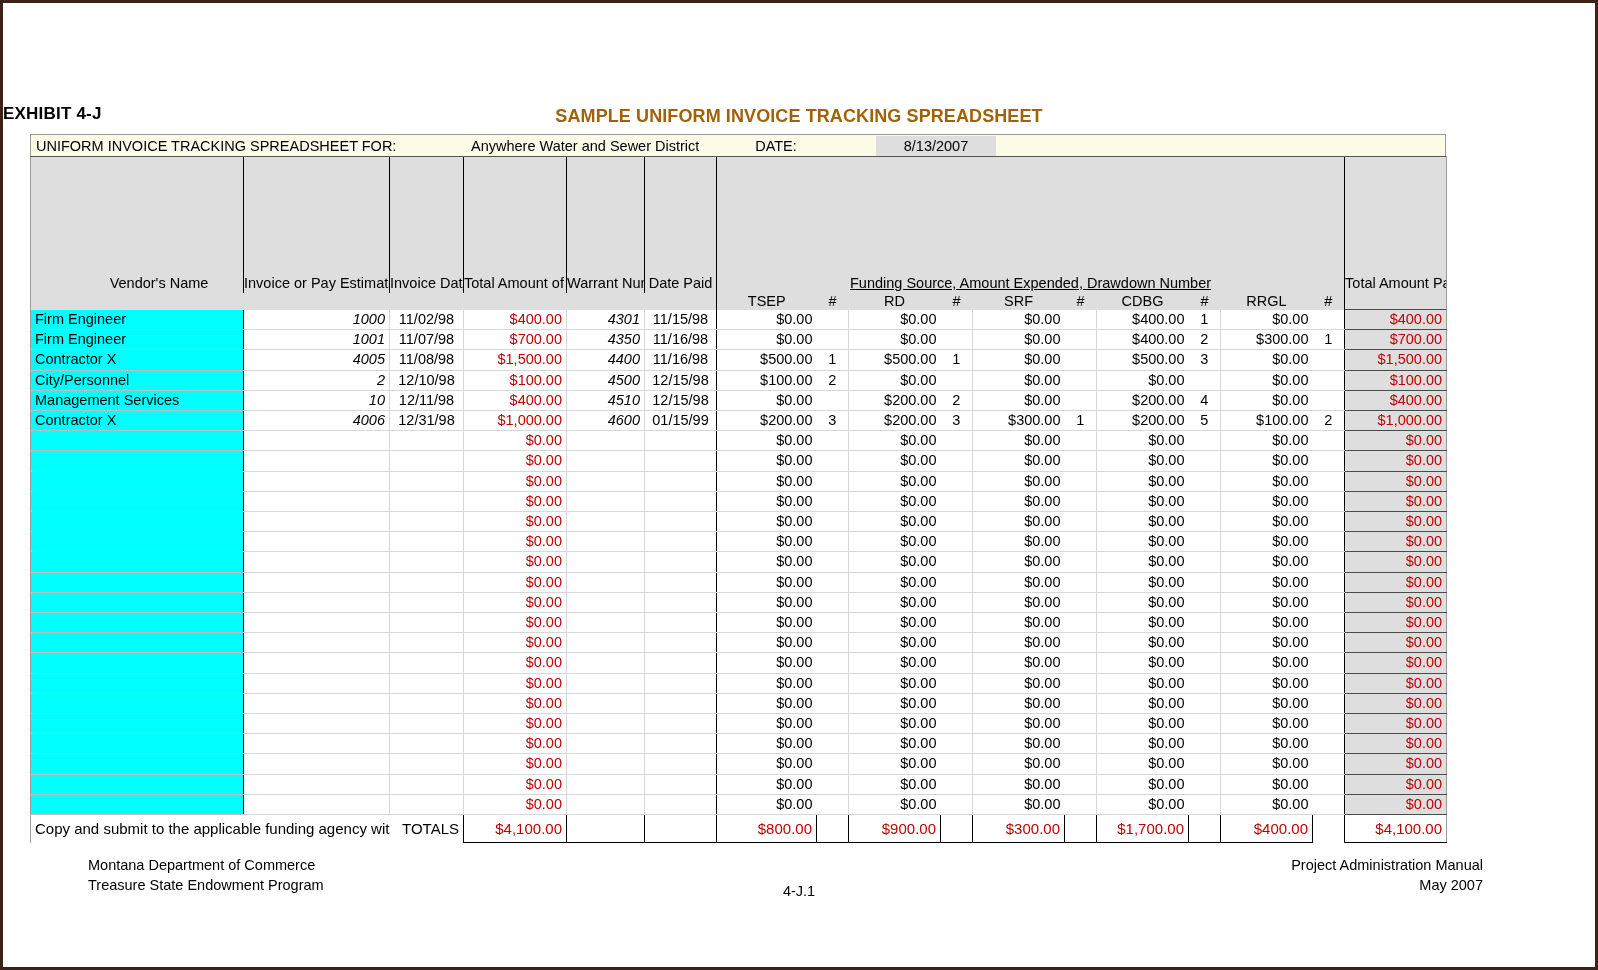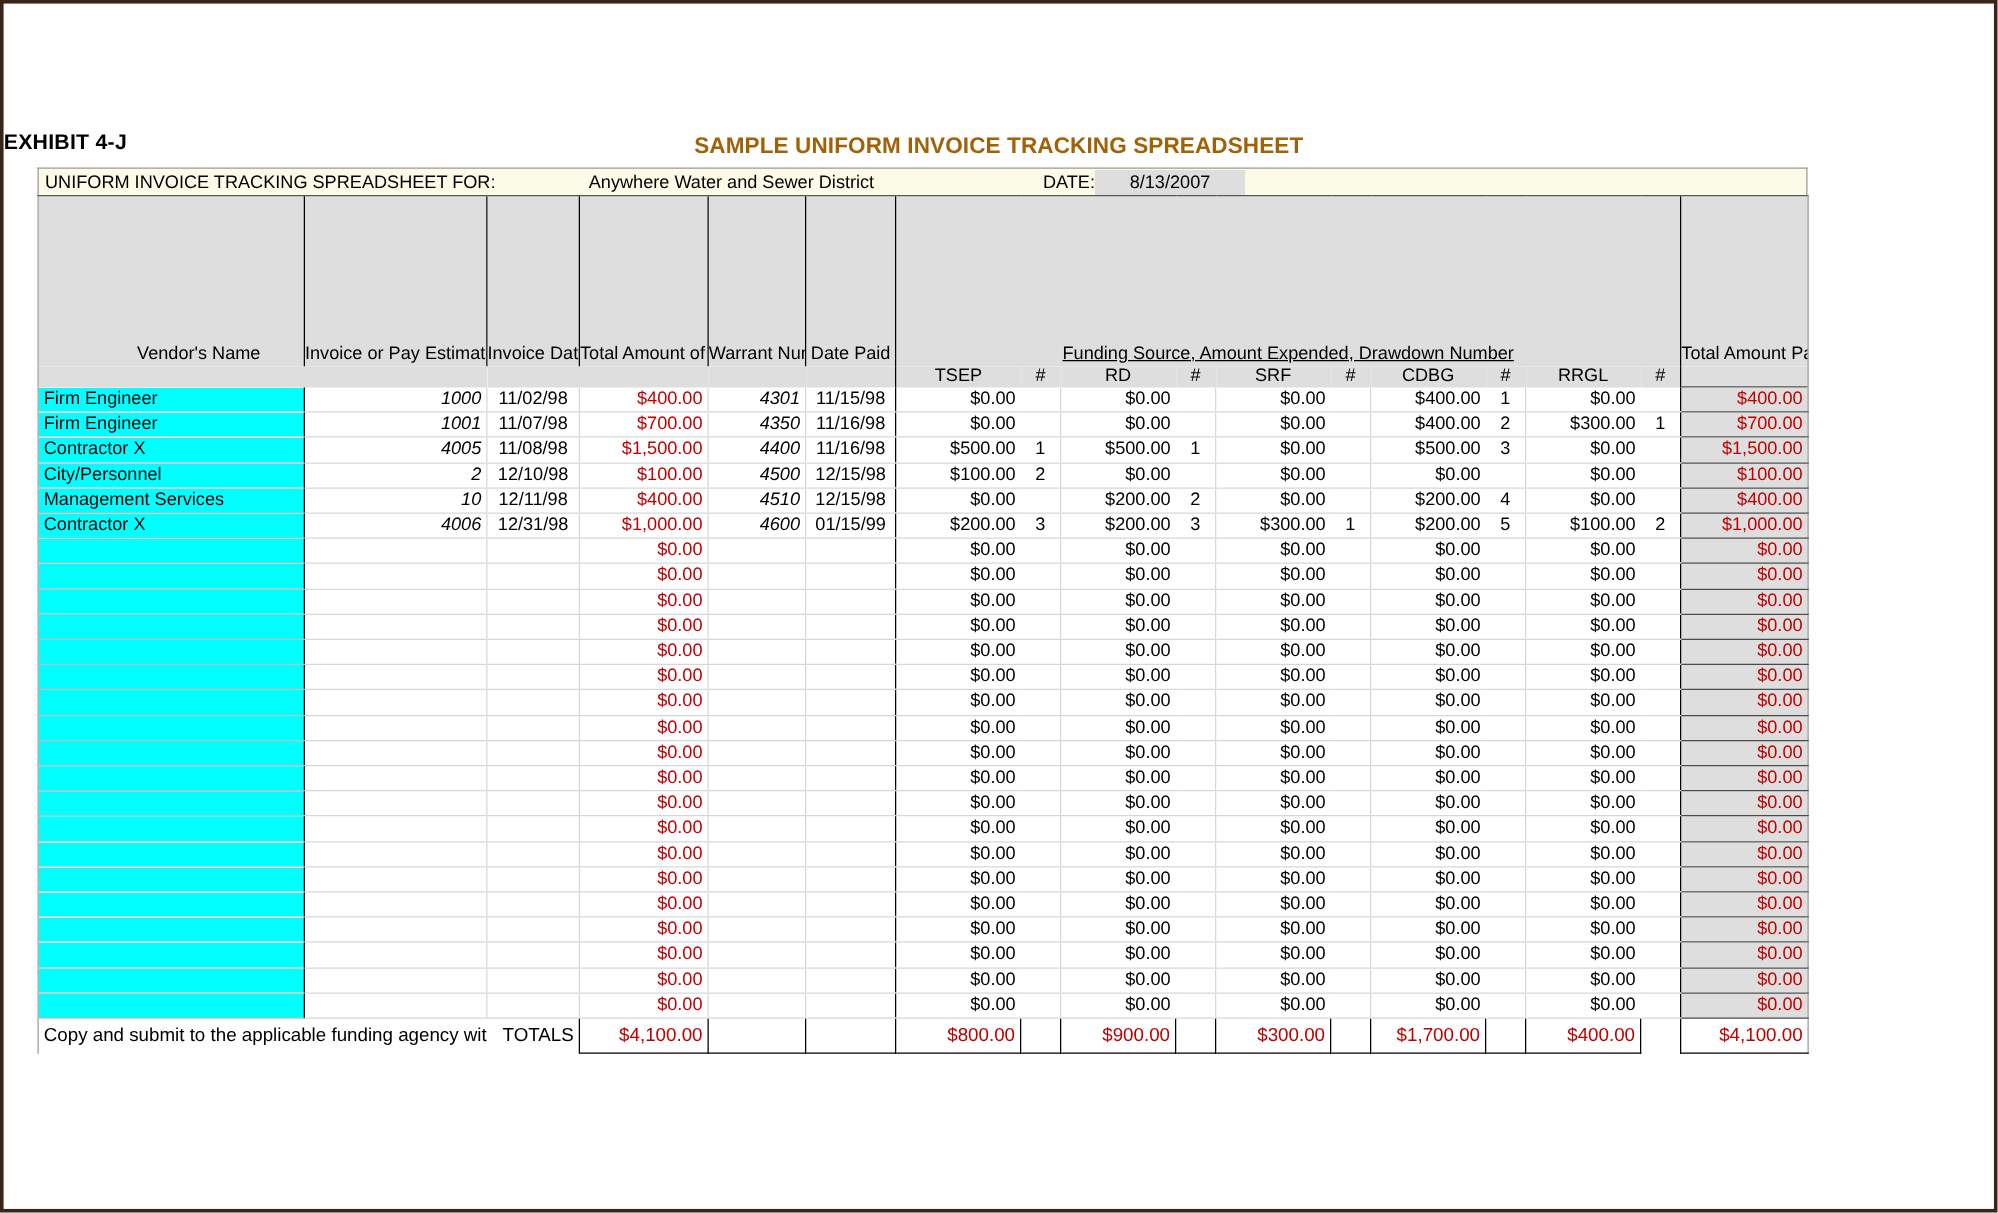--- a/index.html
+++ b/index.html
@@ -65,21 +65,21 @@
     background: #fbfbe8;
     border: 1px solid #9a9a9a;
     border-bottom: none;
     box-sizing: border-box;
     font-size: 14.5px;
     color: #000;
     align-items: center;
   }
   .banner-label { width: 435px; padding-left: 5px; white-space: nowrap; }
   .banner-org   { width: 205px; white-space: nowrap; }
-  .banner-date-label { width: 200px; text-align: right; white-space: nowrap;}
+  .banner-date-label { width: 200px; text-align: center; white-space: nowrap;}
   .banner-date-value {
     width: 120px;
     background: #dedede;
     text-align: center;
     height: 20px;
     line-height: 20px;
     white-space: nowrap;
   }
   .banner-rest { flex: 1; }
 
@@ -810,15 +810,26 @@
           <td class="tot-money">$1,700.00</td>
           <td class="tot-hash"></td>
           <td class="tot-money">$400.00</td>
           <td class="tot-spacer"></td>
           <td class="tot-final">$4,100.00</td>
         </tr>
       </tfoot>
     </table>
   </div>
 
+  <div class="footer">
+    <div class="ft-left">
+      <div>Montana Department of Commerce</div>
+      <div>Treasure State Endowment Program</div>
+    </div>
+    <div class="ft-center">4-J.1</div>
+    <div class="ft-right">
+      <div>Project Administration Manual</div>
+      <div>May 2007</div>
+    </div>
+  </div>
 
  </div>
 </div>
 
 </body></html>

